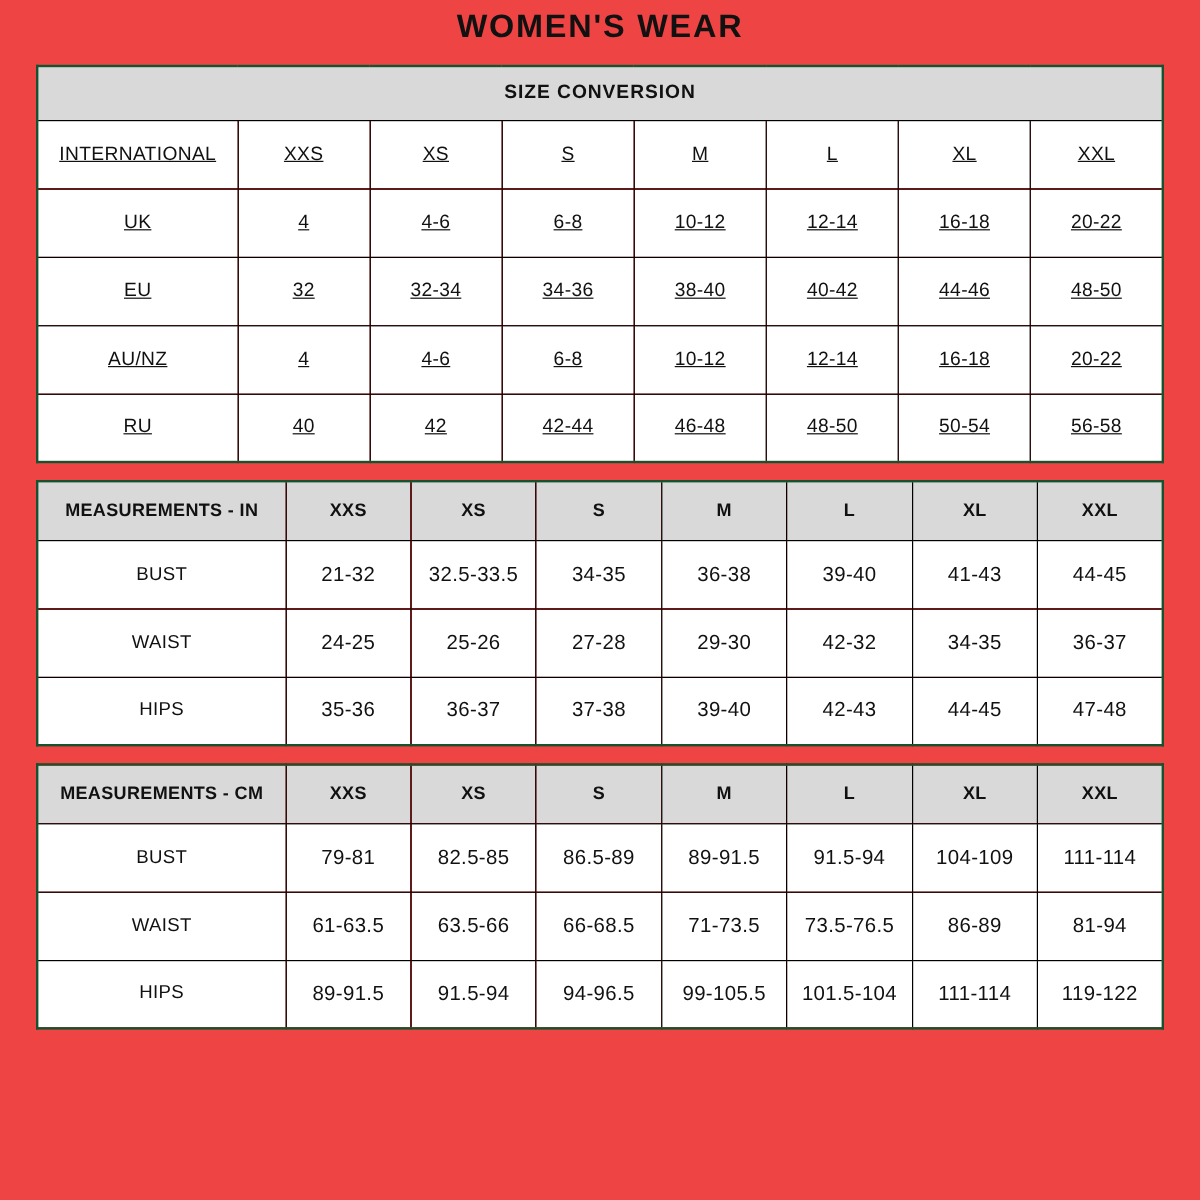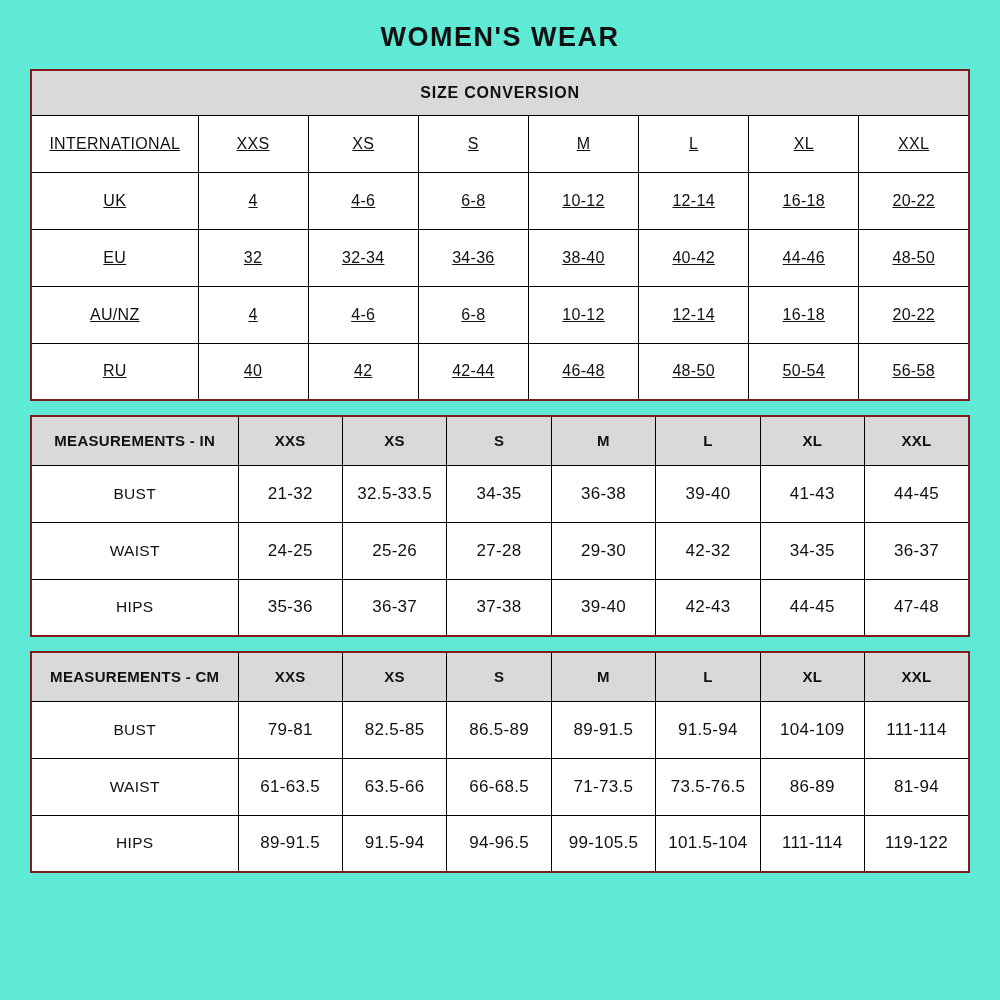--- a/index.html
+++ b/index.html
@@ -5,37 +5,37 @@
   * { box-sizing: border-box; margin: 0; padding: 0; }
   html, body {
     width: 1000px;
     background: #ffffff;
     color: #111111;
     font-family: "Liberation Sans", sans-serif;
   }
   .page {
     width: 1000px;
     height: 1000px;
-    padding: 16px 30px 10px 30px;
-    background: #5eead4;
+    padding: 1px 30px 10px 30px;
+    background: #ef4444;
   }
   h1.title {
     text-align: center;
     font-size: 27px;
     font-weight: 700;
     letter-spacing: 1.5px;
     margin: 6px 0 16px 0;
     color: #111111;
   }
   table {
     border-collapse: collapse;
     table-layout: fixed;
     width: 940px;
     margin: 0 auto 14px auto;
-    border: 2px solid #7f1d1d;
+    border: 2px solid #14532d;
   }
   th, td {
     border: 1.5px solid #000;
     text-align: center;
     vertical-align: middle;
     letter-spacing: 0.3px;
     overflow: hidden;
     white-space: nowrap;
   }
   

